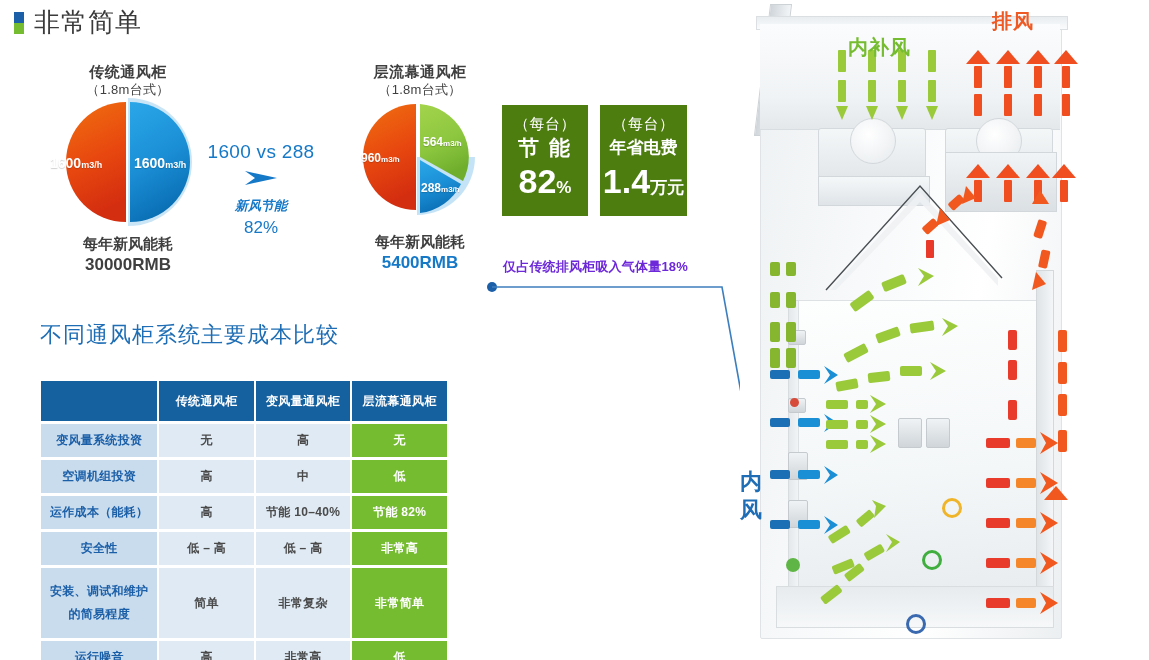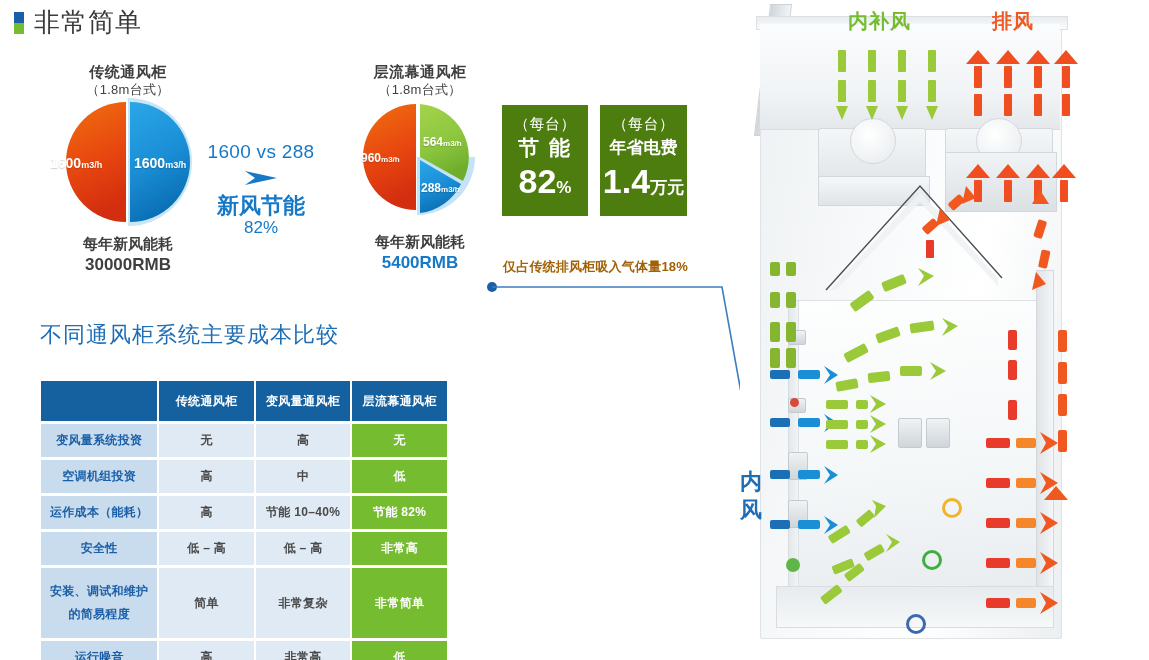--- a/index.html
+++ b/index.html
@@ -34,33 +34,33 @@
     text-shadow:0 1px 1px rgba(0,0,0,.18);}
   .pie-lbl .num{font-size:14px;}
   .pie-lbl .unit{font-size:9px;}
   .pie-lbl.sm .num{font-size:12px;}
   .pie-lbl.sm .unit{font-size:8px;}
 
   
   .vsblock{position:absolute;text-align:center;color:#1679c8;}
   .vsblock .vs-top{font-size:19px;line-height:24px;letter-spacing:.3px;white-space:nowrap;}
   .vsblock .vs-arrow{margin:4px auto 2px;}
-  .vsblock .vs-b1{font-size:22px;font-weight:700;line-height:23px;}
+  .vsblock .vs-b1{font-size:13px;font-weight:700;line-height:23px;font-style:italic;}
   .vsblock .vs-b2{font-size:17px;line-height:22px;}
 
   
   .badge{position:absolute;background:#4d7c0f;color:#fff;text-align:center;
     display:flex;flex-direction:column;align-items:center;justify-content:center;}
   .badge .b-top{font-size:15px;line-height:20px;letter-spacing:.5px;}
   .badge .b-mid{font-size:21px;font-weight:700;line-height:28px;letter-spacing:2px;}
   .badge .b-big{font-size:34px;font-weight:700;line-height:38px;letter-spacing:0;}
   .badge .b-big .suffix{font-size:17px;font-weight:700;}
 
   
-  .callout-text{position:absolute;font-size:13px;font-weight:700;color:#a16207;white-space:nowrap;letter-spacing:.2px;}
+  .callout-text{position:absolute;font-size:13px;font-weight:700;color:#6d28d9;white-space:nowrap;letter-spacing:.2px;}
   .callout-svg{position:absolute;left:480px;top:270px;}
 
   
   .sec-title{position:absolute;left:40px;top:320px;font-size:22px;color:#1f6eb5;letter-spacing:1px;font-weight:400;}
 
   
   .tbl{position:absolute;left:39px;top:378px;width:410px;border-collapse:separate;border-spacing:2px 3px;}
   .tbl td,.tbl th{padding:0;height:33px;text-align:center;vertical-align:middle;font-weight:700;}
   .tbl th{background:#15609f;color:#ffffff;font-size:12px;letter-spacing:.4px;height:40px;}
   .tbl th.corner{background:#15609f;}
@@ -68,21 +68,21 @@
   .tbl td.val{background:#dfeaf4;color:#4a4a4a;font-size:12px;letter-spacing:.3px;}
   .tbl td.good{background:#76bc31;color:#ffffff;font-size:12px;letter-spacing:.3px;}
   .tbl col.c0{width:118px;}
   .tbl col.c1{width:96px;}
   .tbl col.c2{width:96px;}
   .tbl col.c3{width:96px;}
 
   
   .panel{position:absolute;left:740px;top:0;width:409px;height:660px;overflow:hidden;background:#ffffff;}
   .panel-lbl{position:absolute;font-size:20px;font-weight:700;letter-spacing:1px;white-space:nowrap;}
-  .lbl-green{color:#76bc31;}
+  .lbl-green{color:#76bc31;margin-top:26px;}
   .lbl-orange{color:#ef5a24;}
   .lbl-blue{color:#1f6eb5;font-size:22px;line-height:27px;}
 
   
   .hood{position:absolute;}
   .hood-outer{left:20px;top:22px;width:300px;height:615px;
     background:linear-gradient(100deg,#eef1f3 0%,#f7f9fa 35%,#ffffff 65%,#eceff1 100%);
     border:1px solid #dfe3e6;border-radius:2px;}
   .hood-top{left:20px;top:24px;width:300px;height:105px;
     background:linear-gradient(180deg,#fbfcfd 0%,#f0f3f5 70%,#e4e8eb 100%);

